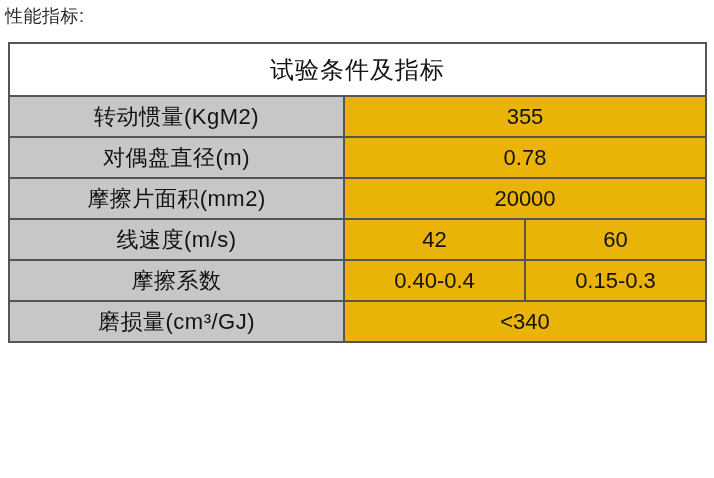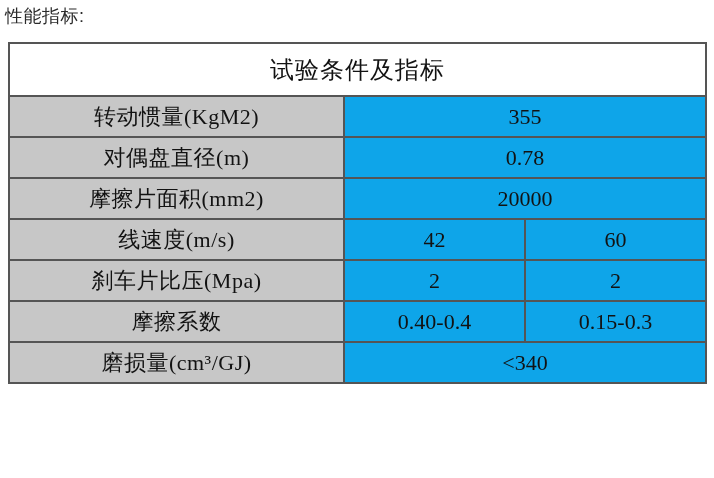--- a/index.html
+++ b/index.html
@@ -33,23 +33,23 @@
     overflow: hidden;
     white-space: nowrap;
   }
   th.title-cell {
     height: 51px;
     font-size: 24px;
     font-weight: 500;
     background: #ffffff;
     letter-spacing: 1px;
   }
-  td.row-cell { height: 39px; font-size: 22px; font-family: Liberation Serif, serif; }
+  td.row-cell { height: 39px; font-size: 22px; }
   td.label-cell { background: #c7c7c7; font-weight: 500; letter-spacing: 0.5px; }
-  td.value-cell { background: #0ea5e9; }
+  td.value-cell { background: #eab308; }
 </style>
 </head>
 <body>
 
 <div class="page-label">性能指标:</div>
 
 <table class="spec">
   <colgroup>
     <col style="width:335px">
     <col style="width:181px">
@@ -75,25 +75,20 @@
       <td class="row-cell value-cell" colspan="2">20000</td>
     </tr>
 
 
     <tr>
       <td class="row-cell label-cell">线速度(m/s)</td>
       <td class="row-cell value-cell">42</td>
       <td class="row-cell value-cell">60</td>
     </tr>
 
-    <tr>
-      <td class="row-cell label-cell">刹车片比压(Mpa)</td>
-      <td class="row-cell value-cell">2</td>
-      <td class="row-cell value-cell">2</td>
-    </tr>
 
 
     <tr>
       <td class="row-cell label-cell">摩擦系数</td>
       <td class="row-cell value-cell">0.40-0.4</td>
       <td class="row-cell value-cell">0.15-0.3</td>
     </tr>
 
     <tr>
       <td class="row-cell label-cell">磨损量(cm³/GJ)</td>

